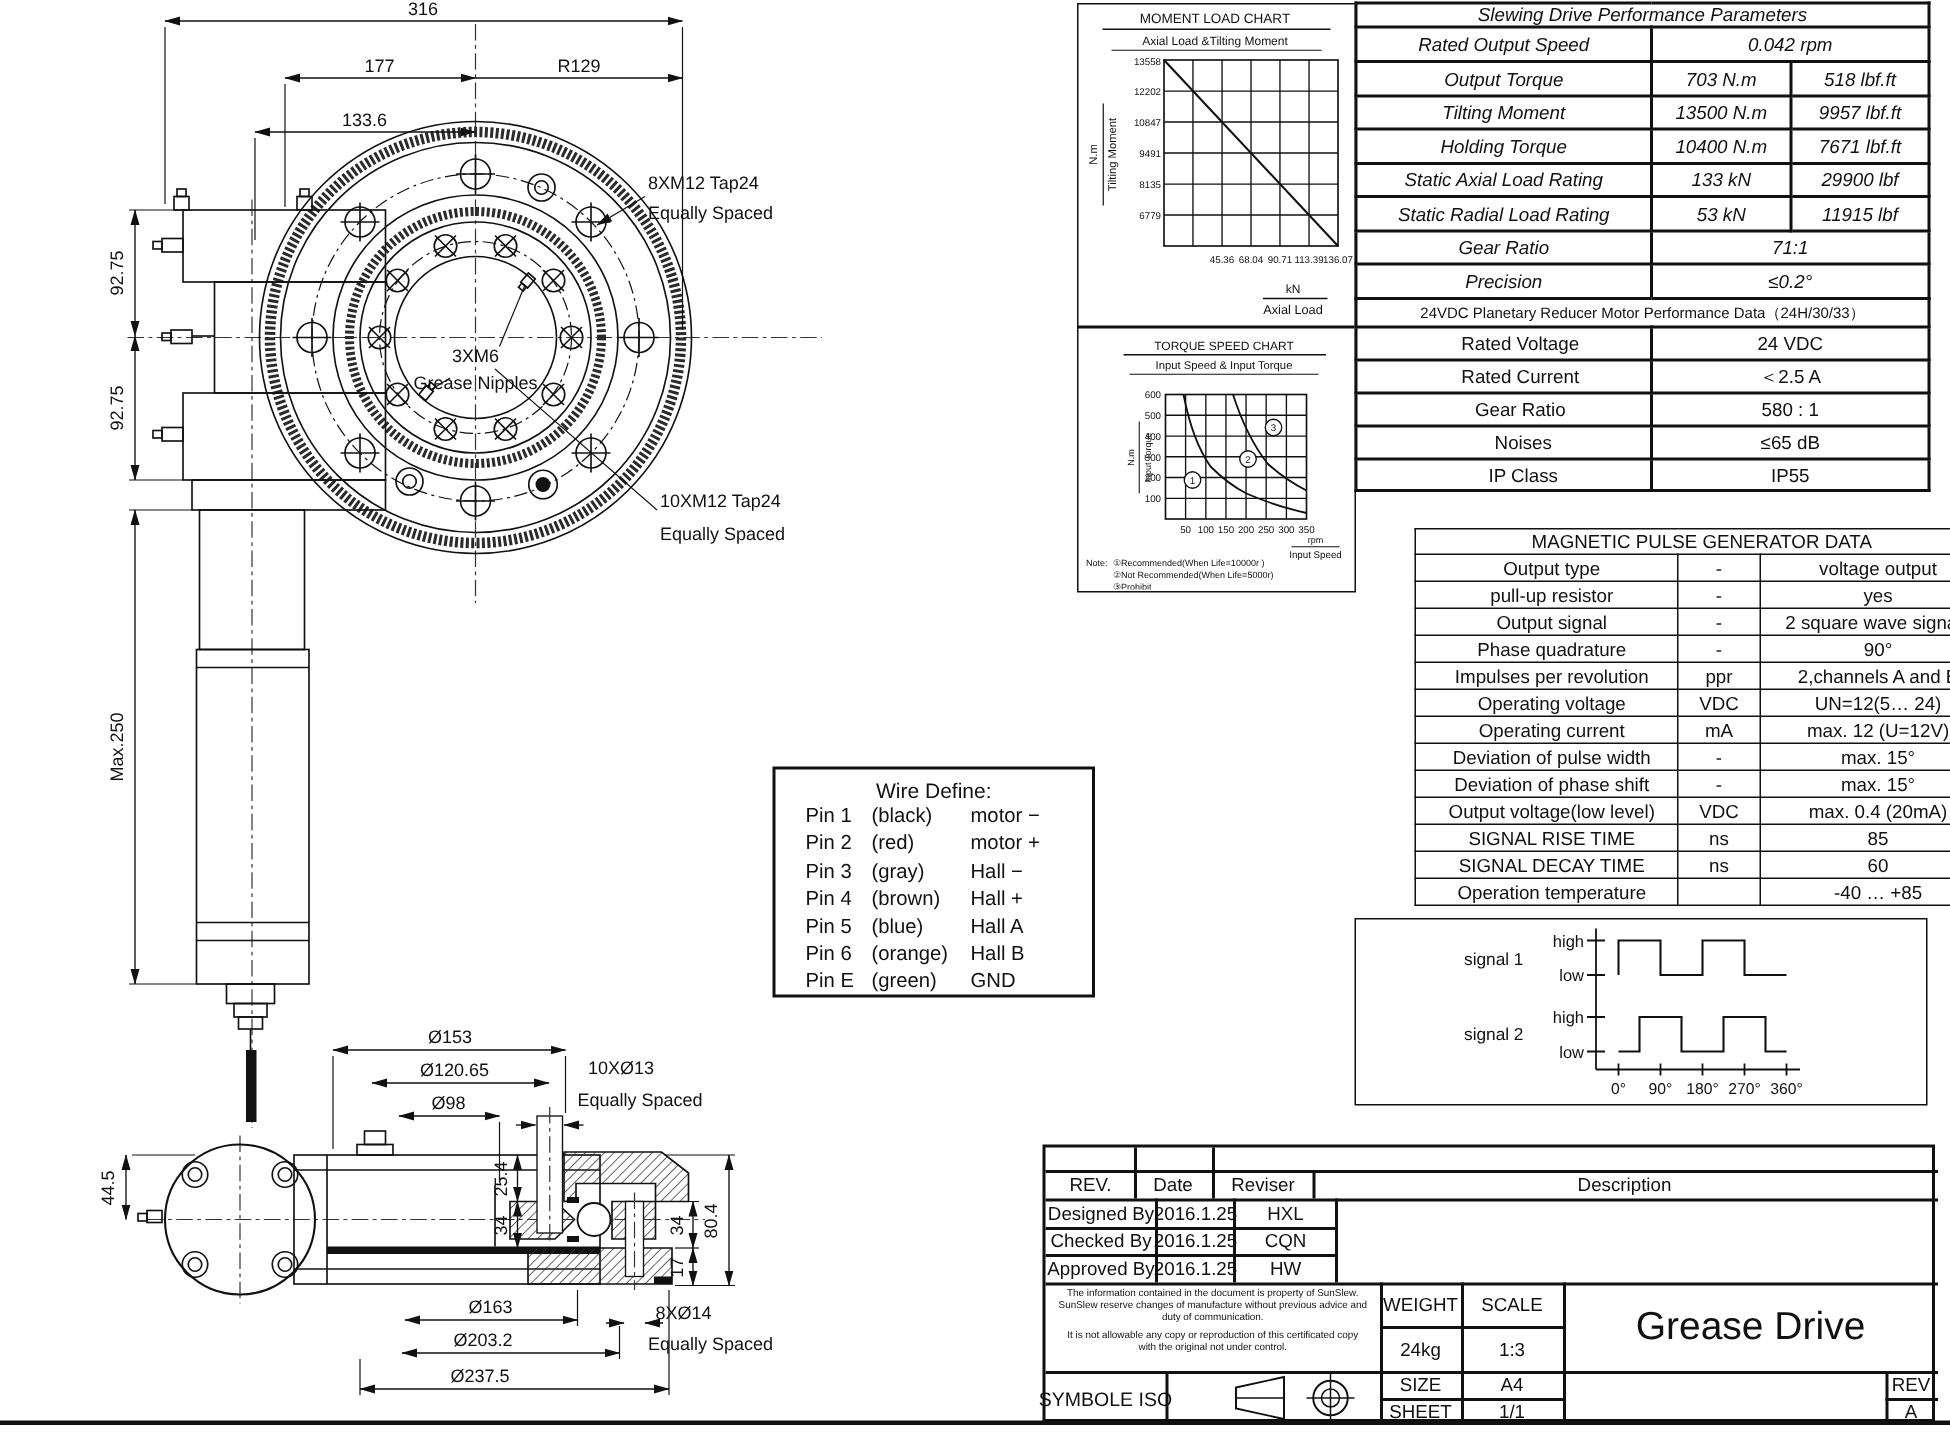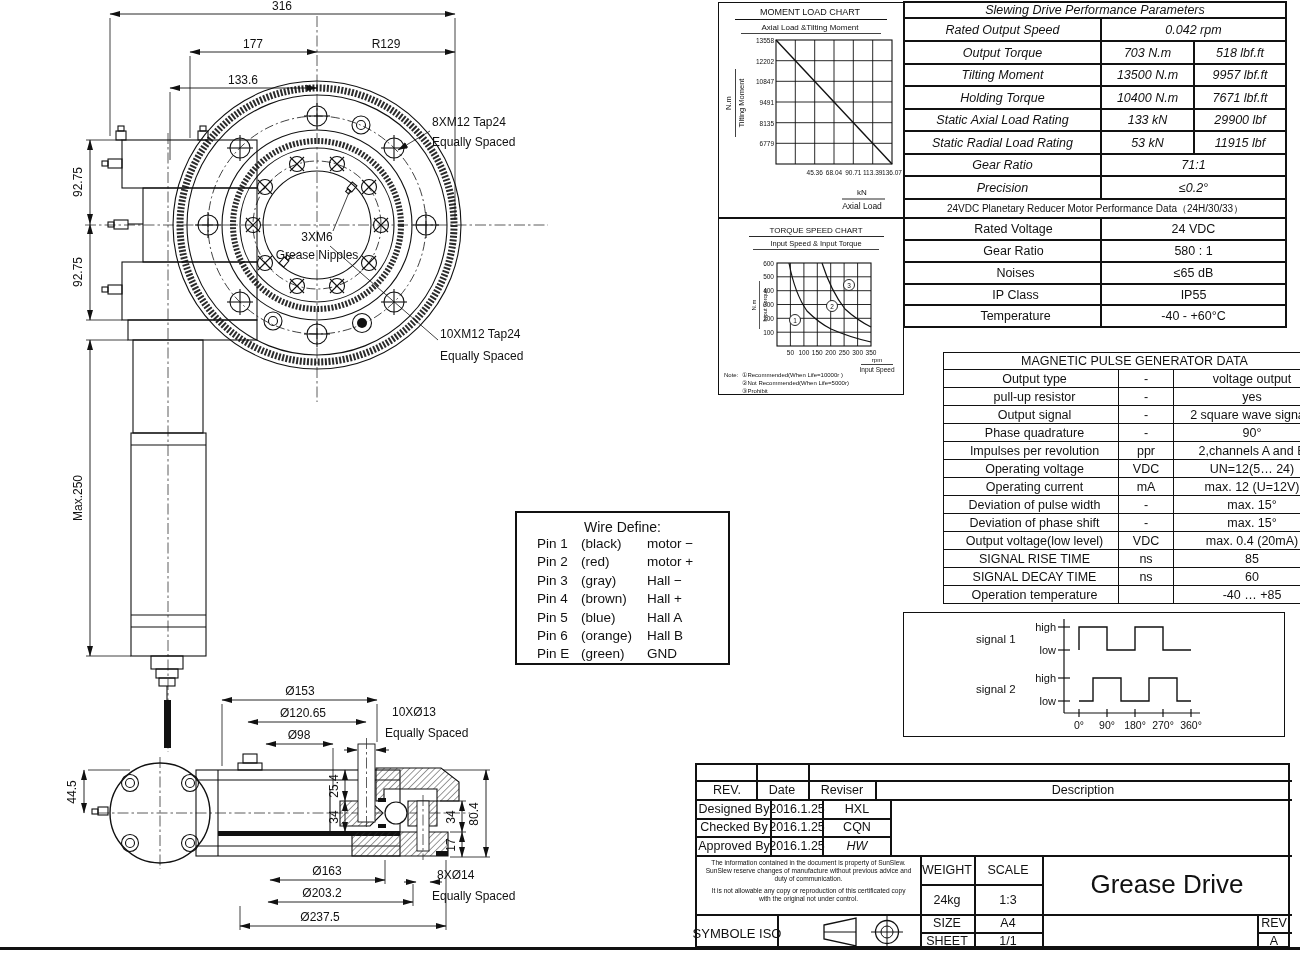--- a/index.html
+++ b/index.html
@@ -532,34 +532,34 @@
       </colgroup>
     <tbody>
         <tr style="height:19px">
           <td colspan="2" style="font-size:10px;">24VDC Planetary Reducer Motor Performance Data（24H/30/33）</td>
         </tr>
     <tr style="height:22px">
           <td class="l" style="padding-left:22px;">Rated Voltage</td>
           <td>24 VDC</td>
         </tr>
     <tr style="height:22px">
+          <td class="l" style="padding-left:22px;">Rated Current</td>
+          <td>＜2.5 A</td>
+        </tr>
+    <tr style="height:22px">
           <td class="l" style="padding-left:22px;">Gear Ratio</td>
           <td>580 : 1</td>
         </tr>
     <tr style="height:22px">
           <td class="l" style="padding-left:26px;">Noises</td>
           <td>≤65 dB</td>
         </tr>
     <tr style="height:21px">
           <td class="l" style="padding-left:26px;">IP Class</td>
           <td>IP55</td>
-        </tr>
-    <tr style="height:22px">
-          <td class="l" style="padding-left:26px;">Temperature</td>
-          <td>-40 - +60°C</td>
         </tr>
   </tbody>
     </table>
 
   <table class="dt" id="pulse-table" style="left:903px;top:352px;width:382px;margin-left:40px;">
     <colgroup>
         <col style="width:175px">
         <col style="width:55px">
         <col style="width:152px">
       </colgroup>
@@ -739,21 +739,21 @@
     <span class="tbl-txt" style="left:386px;top:25px;">Description</span>
 
     <span class="tbl-txt" style="left:37px;top:44px;">Designed By</span>
     <span class="tbl-txt" style="left:100px;top:44px;">2016.1.25</span>
     <span class="tbl-txt" style="left:160px;top:44px;">HXL</span>
     <span class="tbl-txt" style="left:37px;top:62px;">Checked By</span>
     <span class="tbl-txt" style="left:100px;top:62px;">2016.1.25</span>
     <span class="tbl-txt" style="left:160px;top:62px;">CQN</span>
     <span class="tbl-txt" style="left:37px;top:81px;">Approved By</span>
     <span class="tbl-txt" style="left:100px;top:81px;">2016.1.25</span>
-    <span class="tbl-txt" style="left:160px;top:81px;font-style:italic;">HW</span>
+    <span class="tbl-txt" style="left:160px;top:81px;">HW</span>
 
     <div class="abs tbl-small" style="left:4px;top:94px;width:215px;">The information contained in the document is property of SunSlew. SunSlew reserve changes of manufacture without previous advice and duty of communication.</div>
     <div class="abs tbl-small" style="left:10px;top:122px;width:203px;">It is not allowable any copy or reproduction of this certificated copy with the original not under control.</div>
 
     <span class="tbl-txt" style="left:250px;top:105px;">WEIGHT</span>
     <span class="tbl-txt" style="left:311px;top:105px;">SCALE</span>
     <span class="tbl-txt" style="left:250px;top:135px;">24kg</span>
     <span class="tbl-txt" style="left:311px;top:135px;">1:3</span>
 
     <span class="tbl-txt" style="left:470px;top:119px;font-size:26px;">Grease Drive</span>

